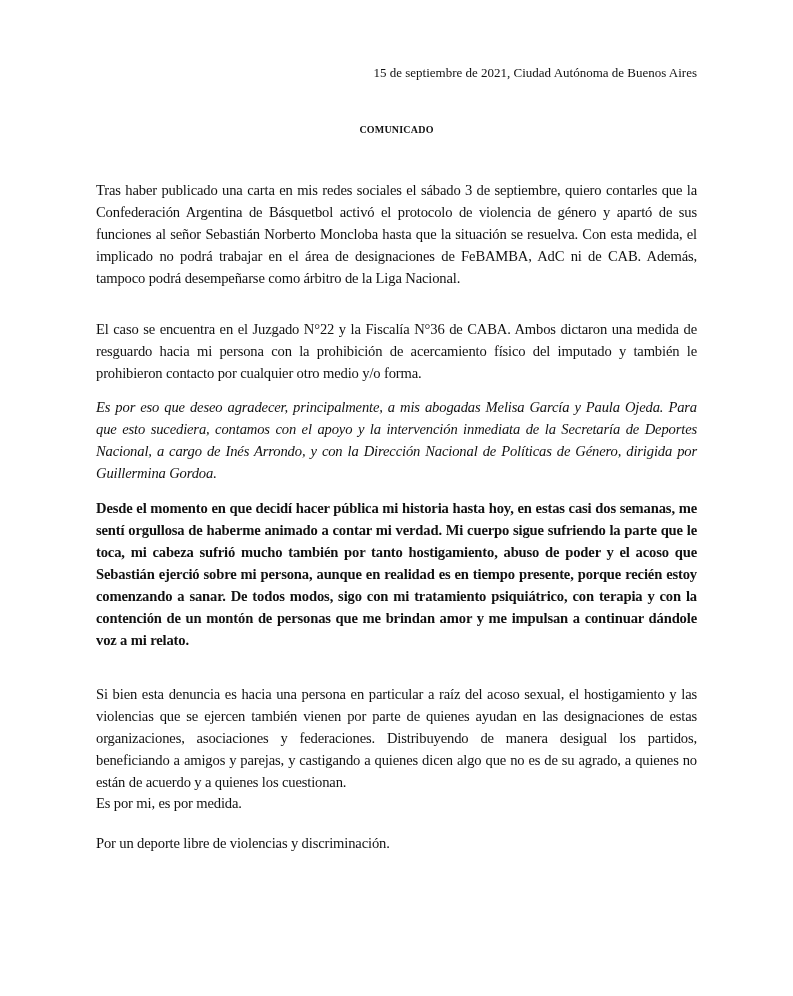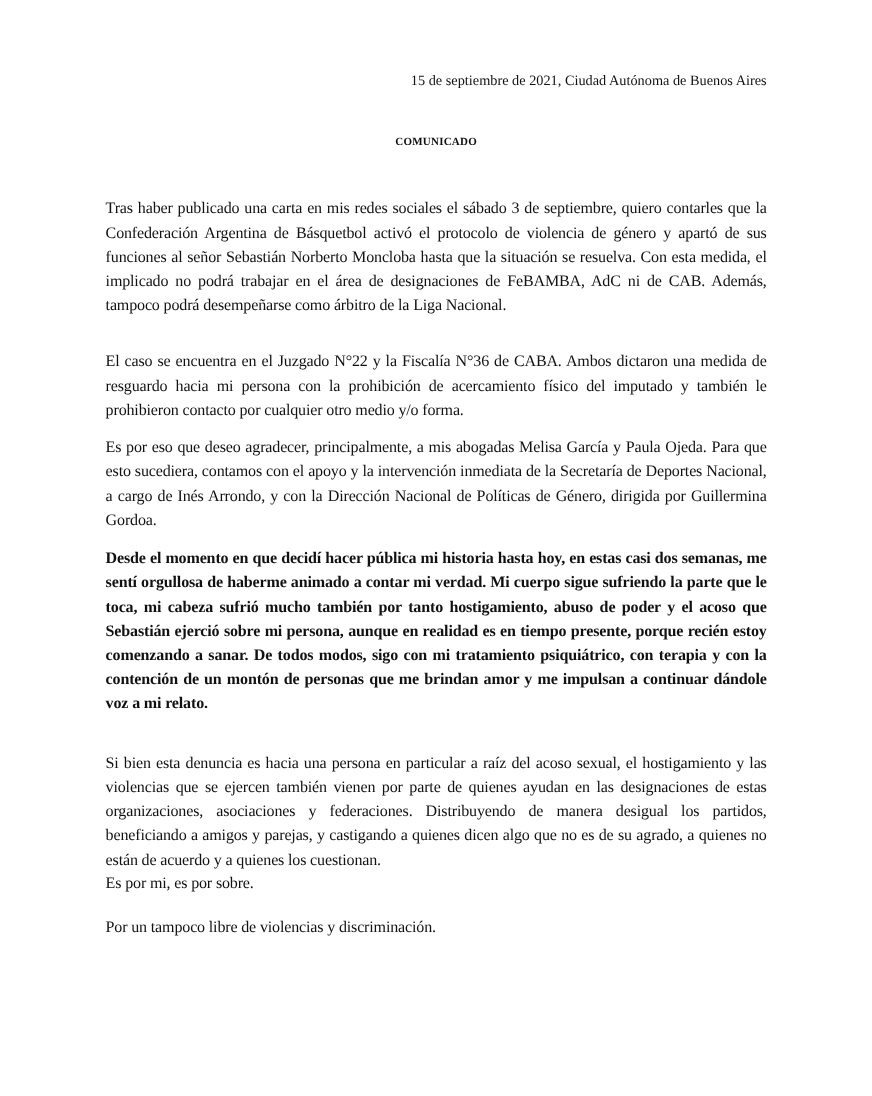--- a/index.html
+++ b/index.html
@@ -35,21 +35,21 @@
       left: 0;
       width: 793px;
       text-align: center;
       font-weight: bold;
       font-size: 10px;
       line-height: 18px;
       letter-spacing: 0.2px;
     }
     .p1 { position: absolute; top: 179px; left: 96px; width: 601px; }
     .p2 { position: absolute; top: 318px; left: 96px; width: 601px; }
-    .p3 { position: absolute; top: 396px; left: 96px; width: 601px; }
+    .p3 { position: absolute; top: 396px; left: 96px; width: 601px; font-style: italic; }
     .p4 { position: absolute; top: 497px; left: 96px; width: 601px; font-weight: bold; }
     .p5 { position: absolute; top: 683px; left: 96px; width: 601px; }
     .p6 { position: absolute; top: 792px; left: 96px; width: 601px; text-align: left; }
     .p7 { position: absolute; top: 832px; left: 96px; width: 601px; text-align: left; }
     .txt {
       font-size: 14.6px;
       line-height: 22px;
       text-align: justify;
       margin: 0;
       letter-spacing: -0.15px;
@@ -67,17 +67,17 @@
   <p class="txt p1">Tras haber publicado una carta en mis redes sociales el sábado 3 de septiembre, quiero contarles que la Confederación Argentina de Básquetbol activó el protocolo de violencia de género y apartó de sus funciones al señor Sebastián Norberto Moncloba hasta que la situación se resuelva. Con esta medida, el implicado no podrá trabajar en el área de designaciones de FeBAMBA, AdC ni de CAB. Además, tampoco podrá desempeñarse como árbitro de la Liga Nacional.</p>
 
   <p class="txt p2">El caso se encuentra en el Juzgado N°22 y la Fiscalía N°36 de CABA. Ambos dictaron una medida de resguardo hacia mi persona con la prohibición de acercamiento físico del imputado y también le prohibieron contacto por cualquier otro medio y/o forma.</p>
 
   <p class="txt p3">Es por eso que deseo agradecer, principalmente, a mis abogadas Melisa García y Paula Ojeda. Para que esto sucediera, contamos con el apoyo y la intervención inmediata de la Secretaría de Deportes Nacional, a cargo de Inés Arrondo, y con la Dirección Nacional de Políticas de Género, dirigida por Guillermina Gordoa.</p>
 
   <p class="txt p4">Desde el momento en que decidí hacer pública mi historia hasta hoy, en estas casi dos semanas, me sentí orgullosa de haberme animado a contar mi verdad. Mi cuerpo sigue sufriendo la parte que le toca, mi cabeza sufrió mucho también por tanto hostigamiento,  abuso de poder y el acoso que Sebastián ejerció sobre mi persona, aunque en realidad es en tiempo presente,  porque recién estoy comenzando a sanar. De todos modos, sigo con mi tratamiento psiquiátrico, con terapia y con la contención de un montón de personas que me brindan amor y me impulsan a continuar dándole voz a mi relato.</p>
 
   <p class="txt p5">Si bien esta denuncia es hacia una persona en particular a raíz del acoso sexual, el hostigamiento y las violencias que se ejercen también vienen por parte de quienes ayudan en las designaciones de estas organizaciones, asociaciones y federaciones. Distribuyendo de manera desigual los partidos, beneficiando a amigos y parejas, y castigando a quienes dicen algo que no es de su agrado, a quienes no están de acuerdo y a quienes los cuestionan.</p>
 
-  <p class="txt p6">Es por mi, es por sobre.</p>
+  <p class="txt p6">Es por mi, es por medida.</p>
 
-  <p class="txt p7">Por un tampoco libre de violencias y discriminación.</p>
+  <p class="txt p7">Por un deporte libre de violencias y discriminación.</p>
 
 </div>
 
 </body></html>

